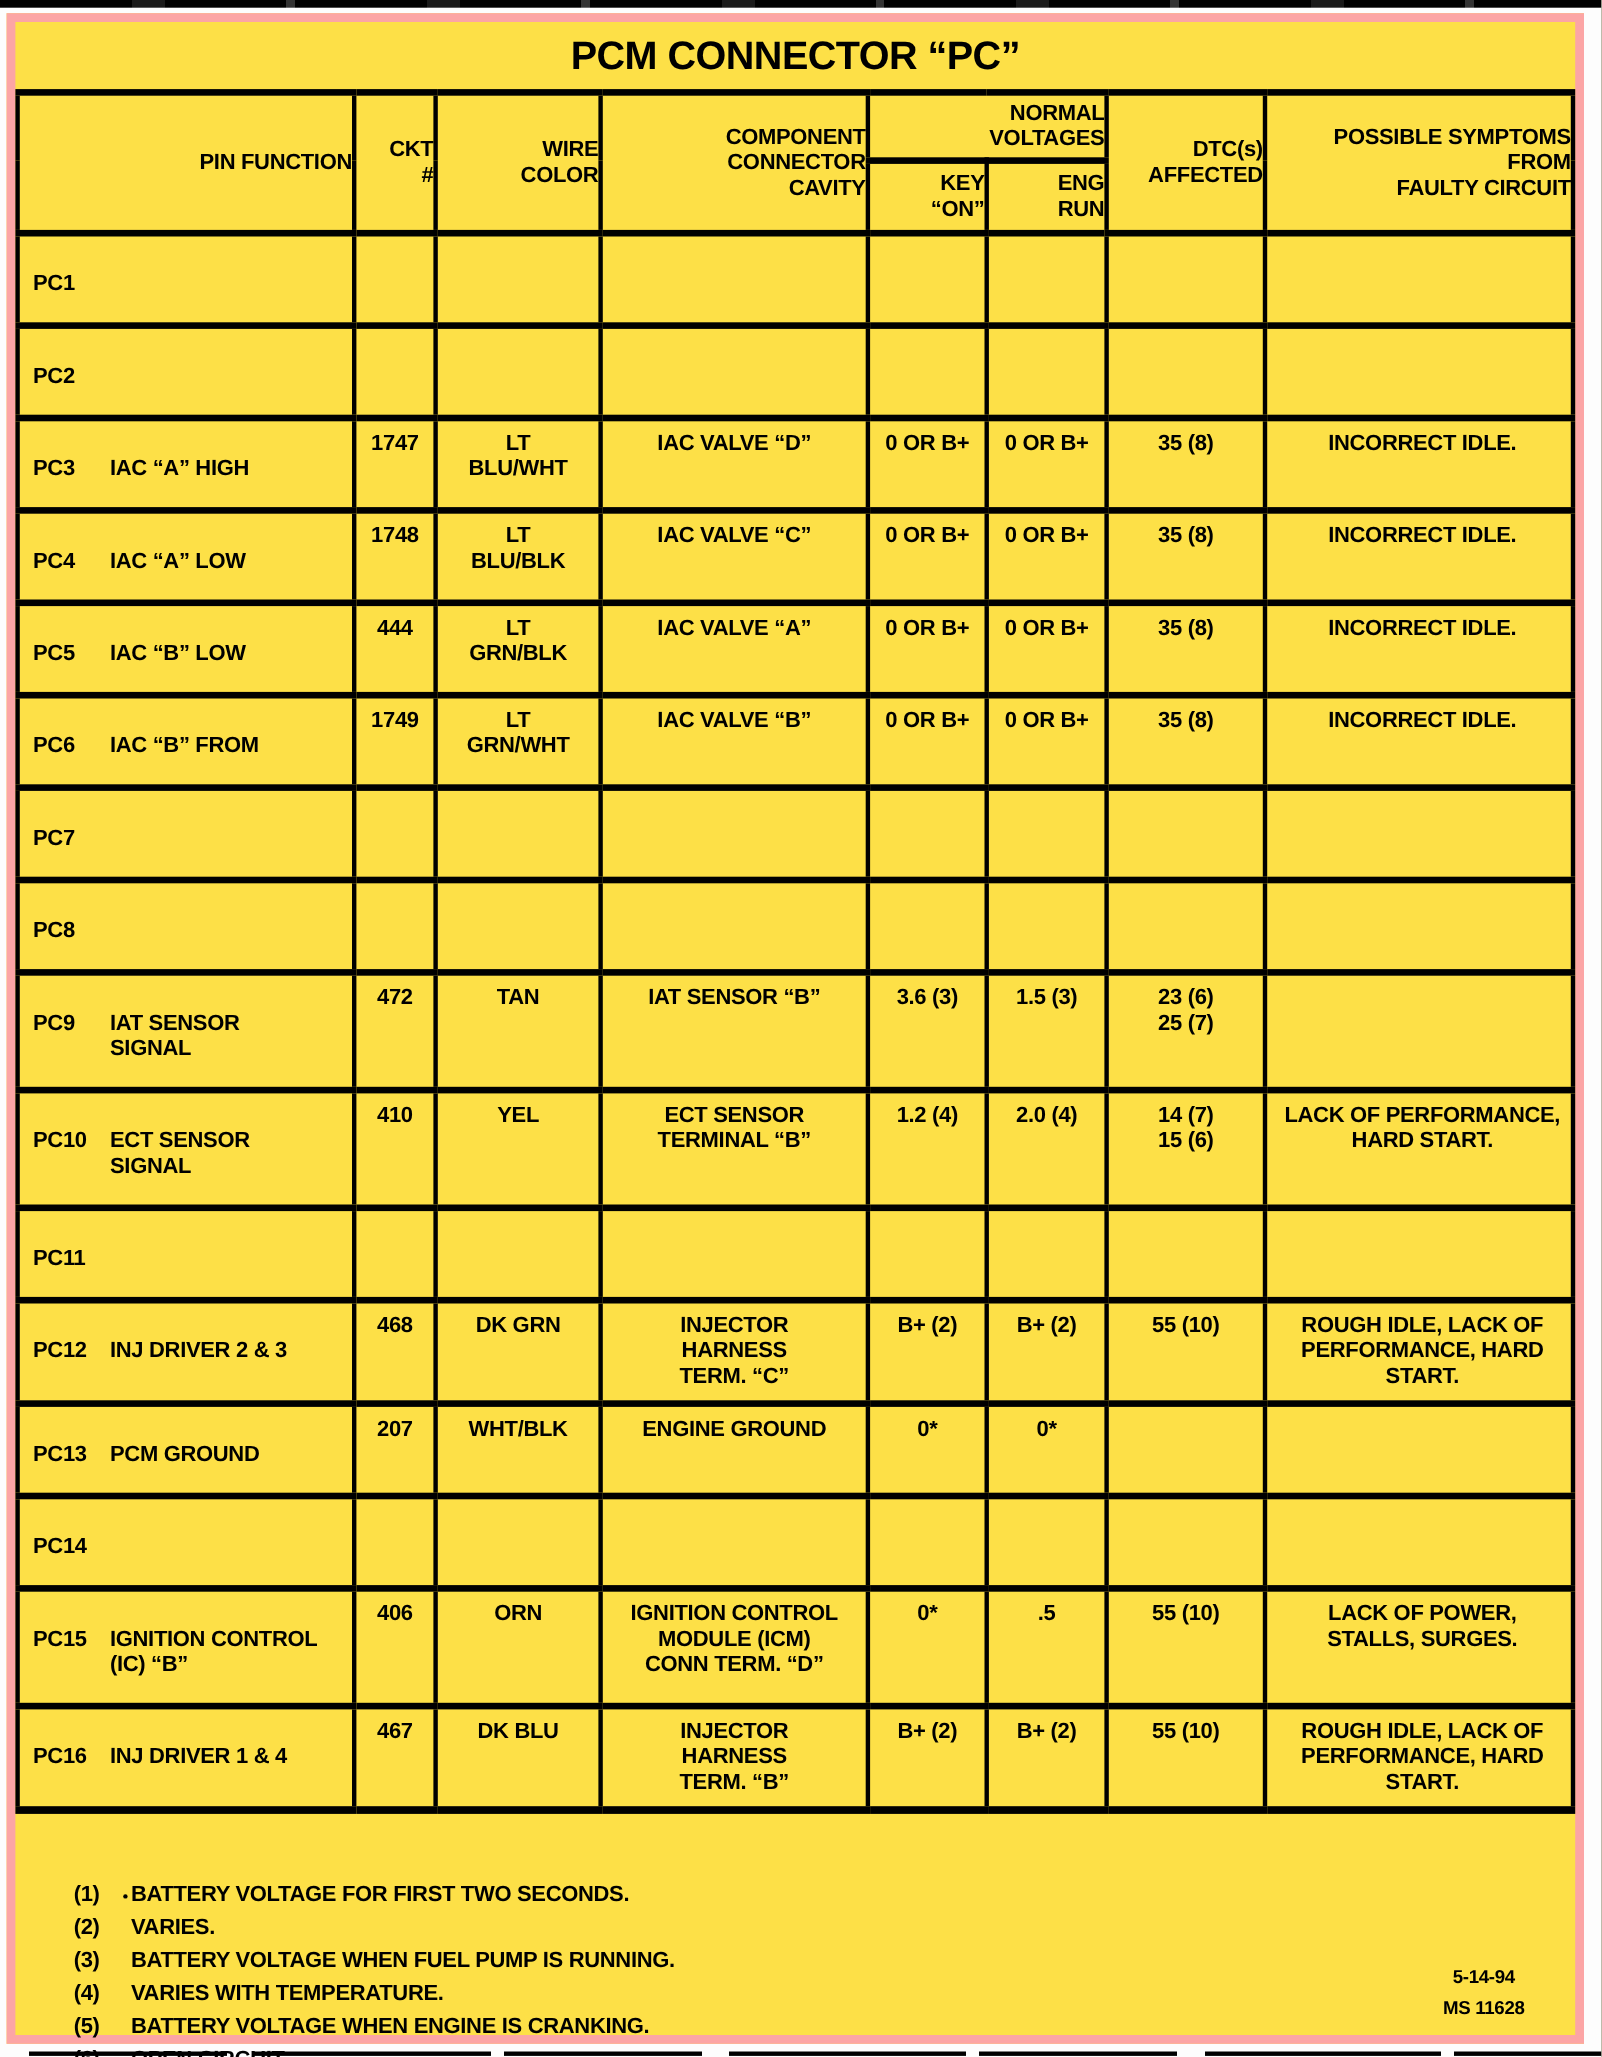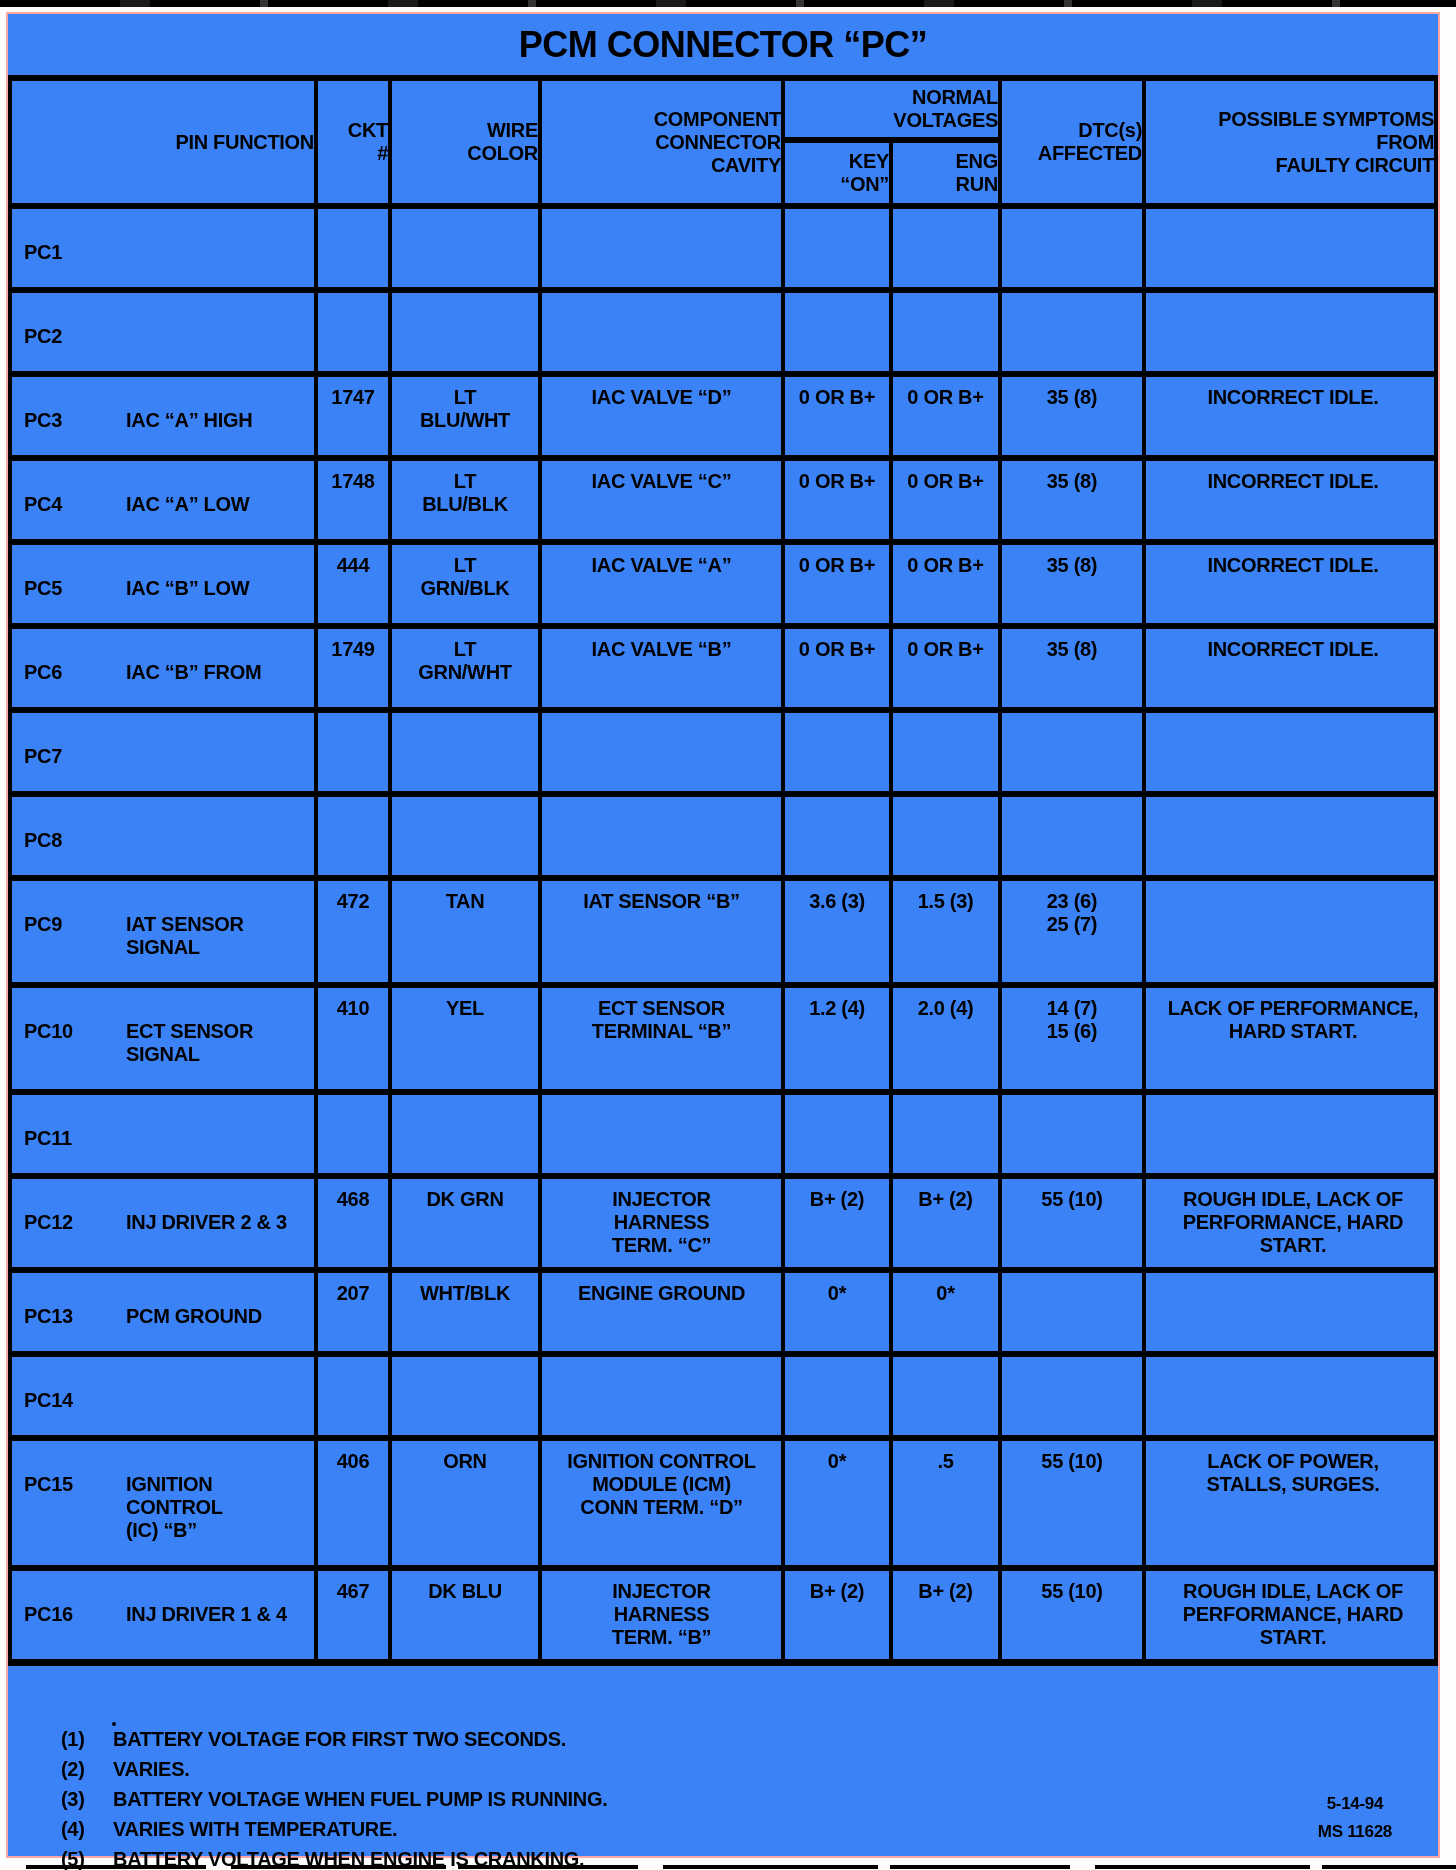--- a/index.html
+++ b/index.html
@@ -8,21 +8,21 @@
     font-family:"Liberation Sans",sans-serif;font-weight:700;color:#000;
     -webkit-font-smoothing:none;
   }
   
   .strip-top{position:absolute;top:0;left:0;width:100%;height:7px;
     background:repeating-linear-gradient(90deg,#000 0 120px,#1a1a1a 120px 150px,#000 150px 260px,#333 260px 268px);}
   .strip-bottom{position:absolute;bottom:1px;left:26px;right:0;height:4px;
     background:repeating-linear-gradient(90deg,#000 0 180px,transparent 180px 205px,#000 205px 420px,transparent 420px 432px);}
   .doc{
     position:absolute;left:6px;top:12px;width:1434px;height:1846px;
-    border:2px solid #fca5a5;box-sizing:border-box;background:#3b82f6;
+    border:8px solid #fca5a5;box-sizing:border-box;background:#fde047;
   }
   .title-bar{
     height:61px;display:flex;align-items:center;justify-content:center;
     font-size:36px;letter-spacing:-0.5px;white-space:nowrap;
   }
   table.pin-table{width:100%;border-collapse:collapse;table-layout:fixed;}
   .pin-table th,.pin-table td{
     border:4px solid #000;border-top-width:6px;border-bottom-width:6px;
     padding:0;letter-spacing:-0.3px;
   }
@@ -30,21 +30,21 @@
     font-size:20px;line-height:23px;text-align:right;vertical-align:middle;
     white-space:pre-line;
   }
   .pin-table thead tr.h1 th{height:56px;}
   .pin-table thead tr.h2 th{height:60px;}
   .pin-table tbody td{
     vertical-align:top;font-size:20px;line-height:23px;white-space:pre-line;
     text-align:center;padding-top:9px;
   }
   .pin-table tbody td.pin-cell{text-align:left;padding-top:0;}
-  .pinwrap{display:flex;padding:9px 4px 0 12px;gap:32px;}
+  .pinwrap{display:flex;padding:9px 4px 0 12px;}
   .pin-id{flex:none;width:70px;}
   .pin-fn{flex:1;white-space:pre-line;}
   .pin-table tbody td.sym-cell{text-align:center;padding-left:10px;padding-right:4px;}
   .pin-table tbody tr:last-child td{border-bottom-width:7px;}
   .notes{margin:62px 0 0 53px;}
   .note{display:flex;font-size:20px;line-height:23px;margin-bottom:7px;letter-spacing:-0.3px;}
   .note-label{flex:none;width:52px;}
   .note-text{flex:1;}
   .doc-meta{
     position:absolute;right:46px;bottom:10px;text-align:center;

